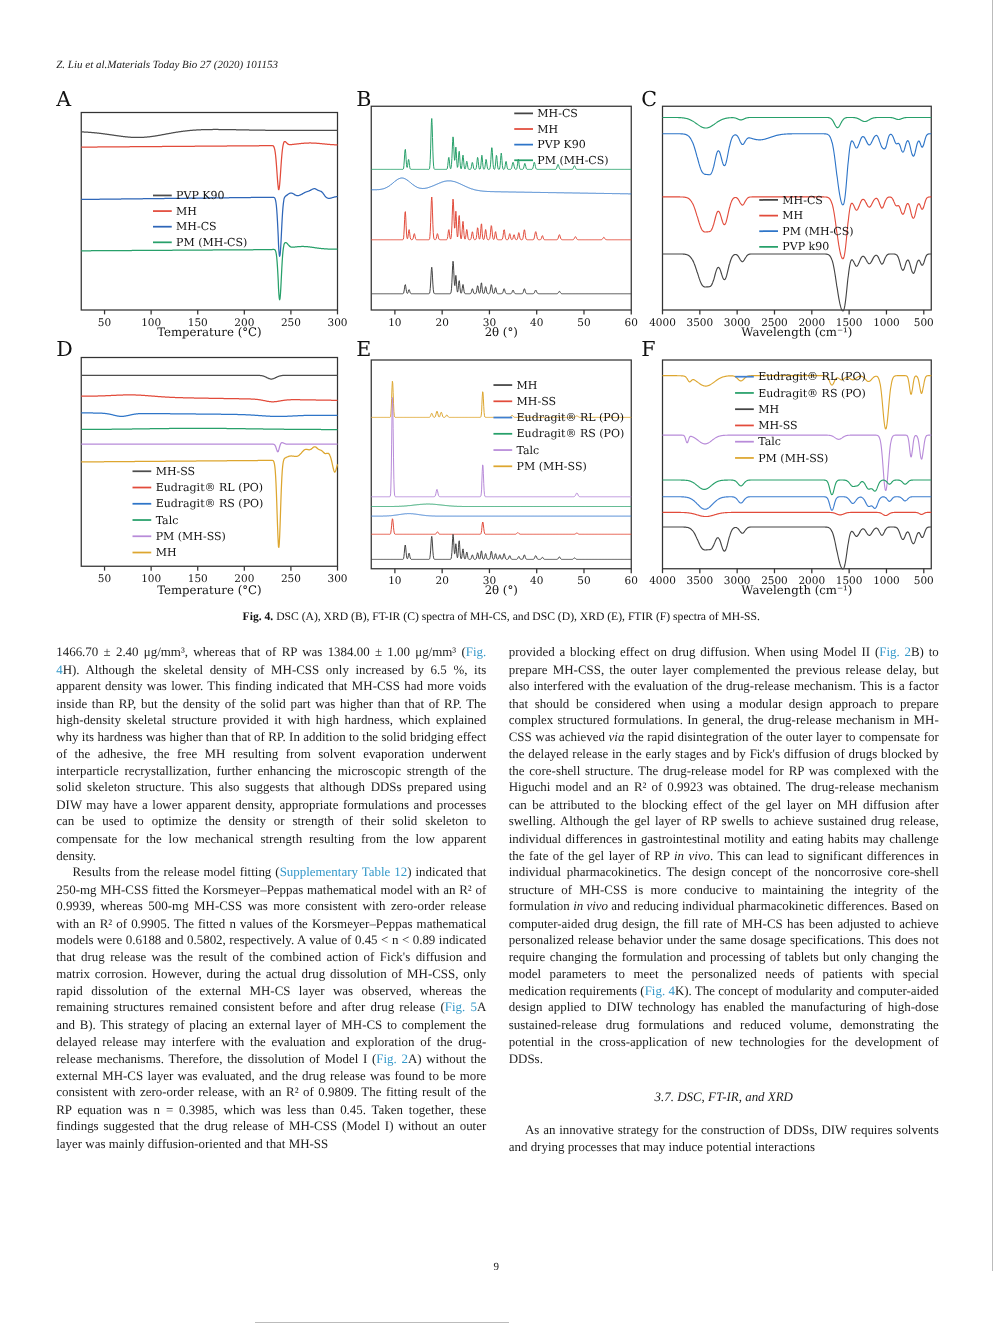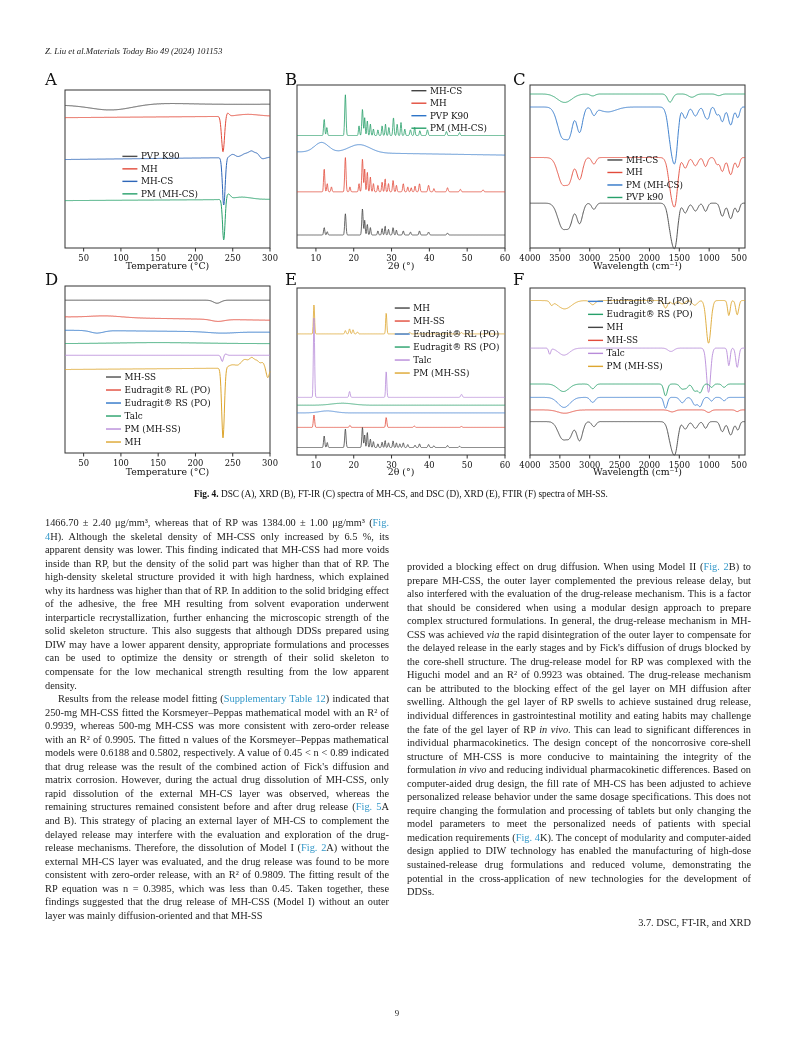--- a/index.html
+++ b/index.html
@@ -8,34 +8,34 @@
   .hdr{position:absolute;top:46px;left:45px;width:712px;display:flex;justify-content:flex-start;
        font-style:italic;font-size:8.8px;color:#222;}
   .figure{position:absolute;left:45px;top:76px;width:712px;height:402px;}
   .panel{position:absolute;}
   .panel svg{position:absolute;left:0;top:0;overflow:visible;}
   .panel .letter{position:absolute;left:0;top:-6px;font-family:"DejaVu Serif",serif;font-size:16.5px;color:#111;}
   .caption{position:absolute;top:489px;left:45px;width:712px;text-align:center;font-size:9.3px;color:#111;}
   .caption b{font-weight:bold;}
   .col{position:absolute;top:516px;left:45px;width:344px;font-size:10.35px;line-height:13.55px;
        text-align:justify;color:#1c1c1c;}
-  .col.right{left:407px;margin-top:44px;}
+  .col.right{left:407px;}
   .para{margin:0;}
   .para.indent{text-indent:13px;}
-  .heading{margin:17px 0 13px 0;text-align:right;}
+  .heading{font-style:italic;margin:17px 0 13px 0;text-align:center;}
   .link{color:#3498c9;text-decoration:none;cursor:pointer;}
   .pageno{position:absolute;top:1008px;left:0;width:794px;text-align:center;font-size:8.8px;color:#222;}
 </style>
 </head>
 <body>
 
 <div class="page">
   <div class="hdr">
     <span>Z. Liu et al.</span>
-    <span>Materials Today Bio 49 (2024) 101153</span>
+    <span>Materials Today Bio 27 (2020) 101153</span>
   </div>
 
   <div id="figure" class="figure">
       <div class="panel" style="left: 0px; top: 0px; width: 232px; height: 196px;">
         <span class="letter">A</span>
         <svg width="232" height="196" font-family="DejaVu Serif,serif">
           <rect x="20" y="14" width="205" height="158" fill="none" stroke="#333" stroke-width="1"></rect>
           <line x1="38.63636363636364" y1="172" x2="38.63636363636364" y2="175.5" stroke="#333" stroke-width="1"></line>
           <text x="38.63636363636364" y="184.5" text-anchor="middle" font-size="8.4" fill="#111">50</text>
           <line x1="75.9090909090909" y1="172" x2="75.9090909090909" y2="175.5" stroke="#333" stroke-width="1"></line>
@@ -250,16 +250,17 @@
     <b>Fig. 4.</b><span> DSC (A), XRD (B), FT-IR (C) spectra of MH-CS, and DSC (D), XRD (E), FTIR (F) spectra of MH-SS.</span>
   </div>
 
   <div id="col-left" class="col">
       <div class="para"><span>1466.70 ± 2.40 μg/mm³, whereas that of RP was 1384.00 ± 1.00 μg/mm³ (</span><a class="link" href="#">Fig. 4</a><span>H). Although the skeletal density of MH-CSS only increased by 6.5 %, its apparent density was lower. This finding indicated that MH-CSS had more voids inside than RP, but the density of the solid part was higher than that of RP. The high-density skeletal structure provided it with high hardness, which explained why its hardness was higher than that of RP. In addition to the solid bridging effect of the adhesive, the free MH resulting from solvent evaporation underwent interparticle recrystallization, further enhancing the microscopic strength of the solid skeleton structure. This also suggests that although DDSs prepared using DIW may have a lower apparent density, appropriate formulations and processes can be used to optimize the density or strength of their solid skeleton to compensate for the low mechanical strength resulting from the low apparent density.</span></div>
       <div class="para indent"><span>Results from the release model fitting (</span><a class="link" href="#">Supplementary Table 12</a><span>) indicated that 250-mg MH-CSS fitted the Korsmeyer–Peppas mathematical model with an R² of 0.9939, whereas 500-mg MH-CSS was more consistent with zero-order release with an R² of 0.9905. The fitted n values of the Korsmeyer–Peppas mathematical models were 0.6188 and 0.5802, respectively. A value of 0.45 &lt; n &lt; 0.89 indicated that drug release was the result of the combined action of Fick's diffusion and matrix corrosion. However, during the actual drug dissolution of MH-CSS, only rapid dissolution of the external MH-CS layer was observed, whereas the remaining structures remained consistent before and after drug release (</span><a class="link" href="#">Fig. 5</a><span>A and B). This strategy of placing an external layer of MH-CS to complement the delayed release may interfere with the evaluation and exploration of the drug-release mechanisms. Therefore, the dissolution of Model I (</span><a class="link" href="#">Fig. 2</a><span>A) without the external MH-CS layer was evaluated, and the drug release was found to be more consistent with zero-order release, with an R² of 0.9809. The fitting result of the RP equation was n = 0.3985, which was less than 0.45. Taken together, these findings suggested that the drug release of MH-CSS (Model I) without an outer layer was mainly diffusion-oriented and that MH-SS</span></div>
     </div>
   <div id="col-right" class="col right">
       <div class="para"><span>provided a blocking effect on drug diffusion. When using Model II (</span><a class="link" href="#">Fig. 2</a><span>B) to prepare MH-CSS, the outer layer complemented the previous release delay, but also interfered with the evaluation of the drug-release mechanism. This is a factor that should be considered when using a modular design approach to prepare complex structured formulations. In general, the drug-release mechanism in MH-CSS was achieved </span><i>via</i><span> the rapid disintegration of the outer layer to compensate for the delayed release in the early stages and by Fick's diffusion of drugs blocked by the core-shell structure. The drug-release model for RP was complexed with the Higuchi model and an R² of 0.9923 was obtained. The drug-release mechanism can be attributed to the blocking effect of the gel layer on MH diffusion after swelling. Although the gel layer of RP swells to achieve sustained drug release, individual differences in gastrointestinal motility and eating habits may challenge the fate of the gel layer of RP </span><i>in vivo</i><span>. This can lead to significant differences in individual pharmacokinetics. The design concept of the noncorrosive core-shell structure of MH-CSS is more conducive to maintaining the integrity of the formulation </span><i>in vivo</i><span> and reducing individual pharmacokinetic differences. Based on computer-aided drug design, the fill rate of MH-CS has been adjusted to achieve personalized release behavior under the same dosage specifications. This does not require changing the formulation and processing of tablets but only changing the model parameters to meet the personalized needs of patients with special medication requirements (</span><a class="link" href="#">Fig. 4</a><span>K). The concept of modularity and computer-aided design applied to DIW technology has enabled the manufacturing of high-dose sustained-release drug formulations and reduced volume, demonstrating the potential in the cross-application of new technologies for the development of DDSs.</span></div>
       <div class="para heading">3.7. DSC, FT-IR, and XRD</div>
+      <div class="para indent"><span>As an innovative strategy for the construction of DDSs, DIW requires solvents and drying processes that may induce potential interactions</span></div>
     </div>
 
   <div class="pageno">9</div>
 </div>
 
 </body></html>

